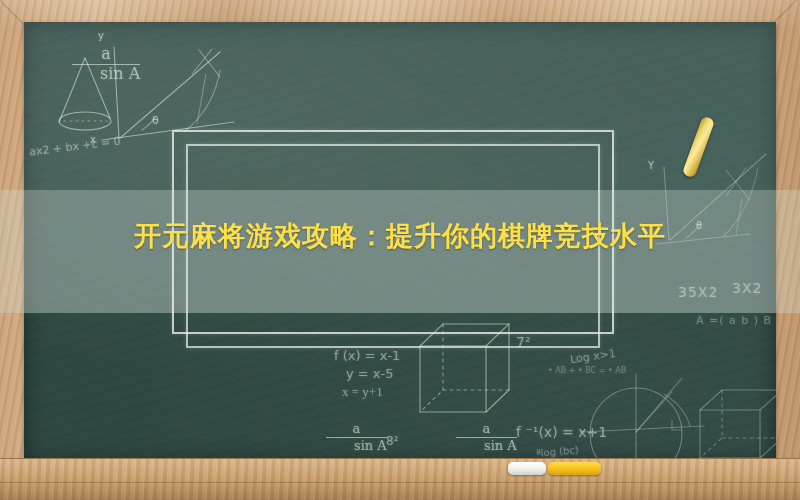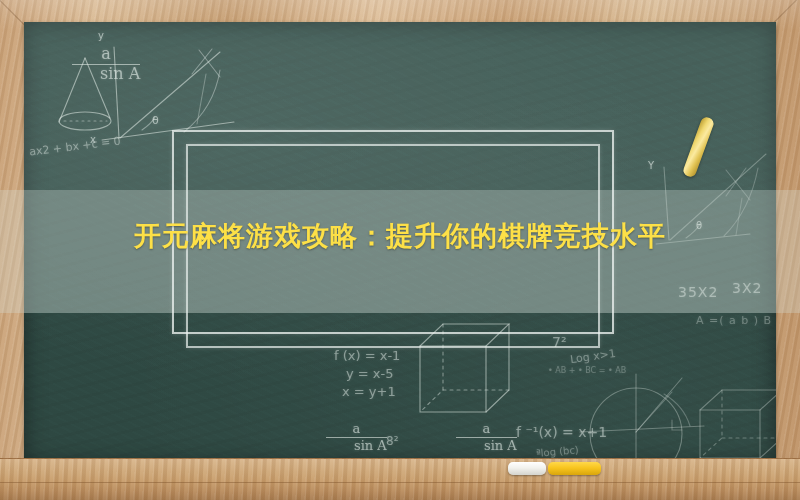--- a/index.html
+++ b/index.html
@@ -272,23 +272,23 @@
     <div class="chalk-text" style="left:128px; top:92px; font-size:11px;">θ</div>
 
     <div class="chalk-text" style="left:624px; top:138px; font-size:10px;">Y</div>
     <div class="chalk-text" style="left:672px; top:198px; font-size:10px;">θ</div>
     <div class="chalk-text" style="left:654px; top:262px; font-size:14px; letter-spacing:1px; opacity:0.82;">35X2</div>
     <div class="chalk-text" style="left:676px; top:258px; font-size:14px; letter-spacing:1px; opacity:0.82;margin-left:32px;">3X2</div>
     <div class="chalk-text" style="left:672px; top:292px; font-size:11px; letter-spacing:1px; opacity:0.55;">A =( a b ) B =( c d ) = ( e f )</div>
 
     <div class="chalk-text" style="left:310px; top:326px; font-size:13px; opacity:0.8;">f (x)  =  x-1</div>
     <div class="chalk-text" style="left:322px; top:344px; font-size:13px; opacity:0.8;">y  =  x-5</div>
-    <div class="chalk-text" style="left:318px; top:362px; font-size:13px; opacity:0.8;">x  =  y+1</div>
-
-    <div class="chalk-text" style="left:492px; top:312px; font-size:14px; opacity:0.8;margin-left:36px;">7²</div>
+    <div class="chalk-text" style="left:318px; top:362px; font-size:13px; opacity:0.8;font-family:Liberation Serif, serif;">x  =  y+1</div>
+
+    <div class="chalk-text" style="left:492px; top:312px; font-size:14px; opacity:0.8;">7²</div>
     <div class="chalk-text" style="left:524px; top:344px; font-size:8px; opacity:0.5;">• AB + • BC = • AB</div>
 
     <div class="frac" style="left:302px; top:400px; font-size:13px;">
       <span class="num">a</span>
       <span class="bar"></span>
       <span class="den">sin A</span>
     </div>
     <div class="chalk-text" style="left:362px; top:412px; font-size:12px; opacity:0.82;">8²</div>
     <div class="frac" style="left:432px; top:400px; font-size:13px;">
       <span class="num">a</span>

